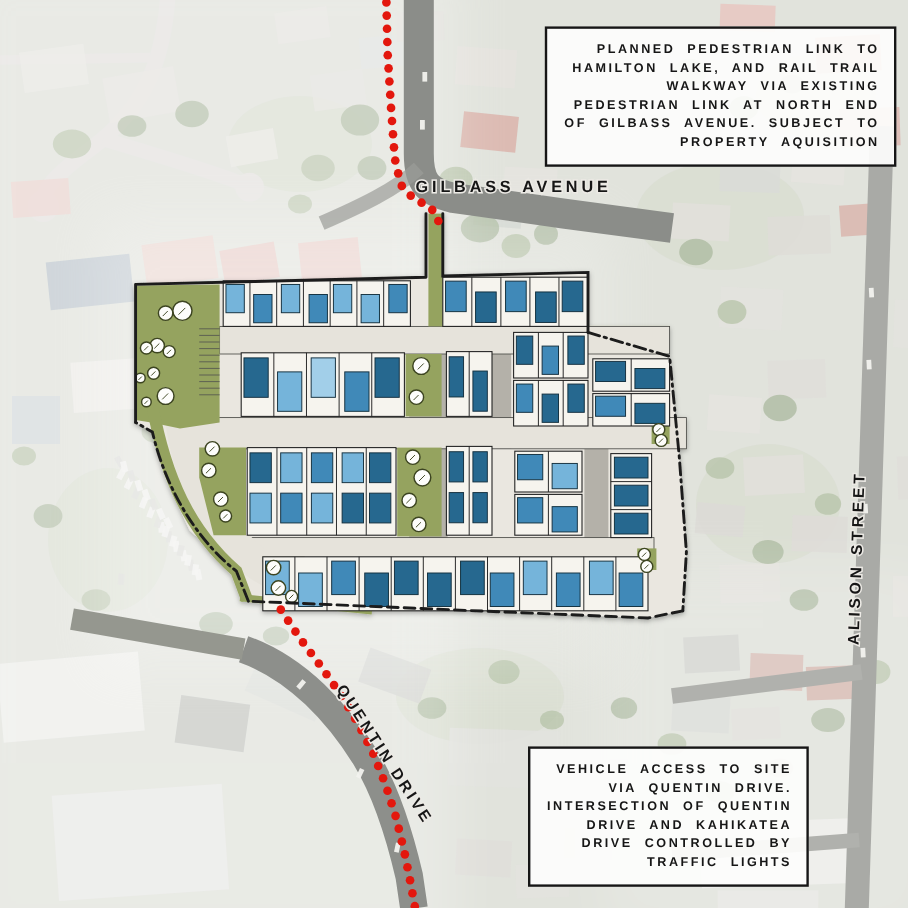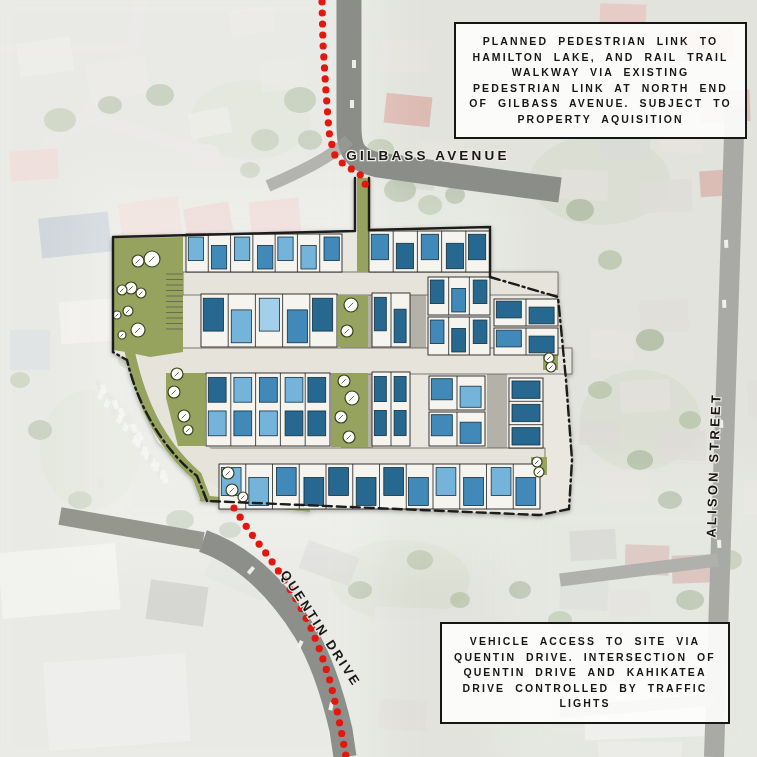--- a/index.html
+++ b/index.html
@@ -3,26 +3,26 @@
 <meta charset="utf-8">
 <style>
   html,body{margin:0;padding:0;background:#e8e8e4;}
   .stage{
     position:relative;width:757px;height:757px;margin:0 auto;overflow:hidden;
     background:#d0d3c9;font-family:"Liberation Sans",sans-serif;
   }
   .stage svg{position:absolute;left:0;top:0;display:block;}
   .note{
     position:absolute;background:rgba(253,253,252,.93);border:2px solid #161616;
-    padding:10px 12px;text-align:center;color:#161616;
+    padding:10px 12px;text-align:right;color:#161616;
     font-weight:700;font-size:10.5px;line-height:15.5px;
     letter-spacing:2.1px;word-spacing:5px;box-sizing:border-box;
   }
   .note.north{left:454px;top:22px;width:293px;}
-  .note.south{left:440px;top:622px;width:290px;}
+  .note.south{left:440px;top:622px;width:234px;}
   text.street{
     font-family:"Liberation Sans",sans-serif;font-weight:700;
     fill:#161616;paint-order:stroke;stroke:#eceae5;stroke-width:2.5px;
   }
 </style>
 </head>
 <body>
 
 <div class="stage">
 

